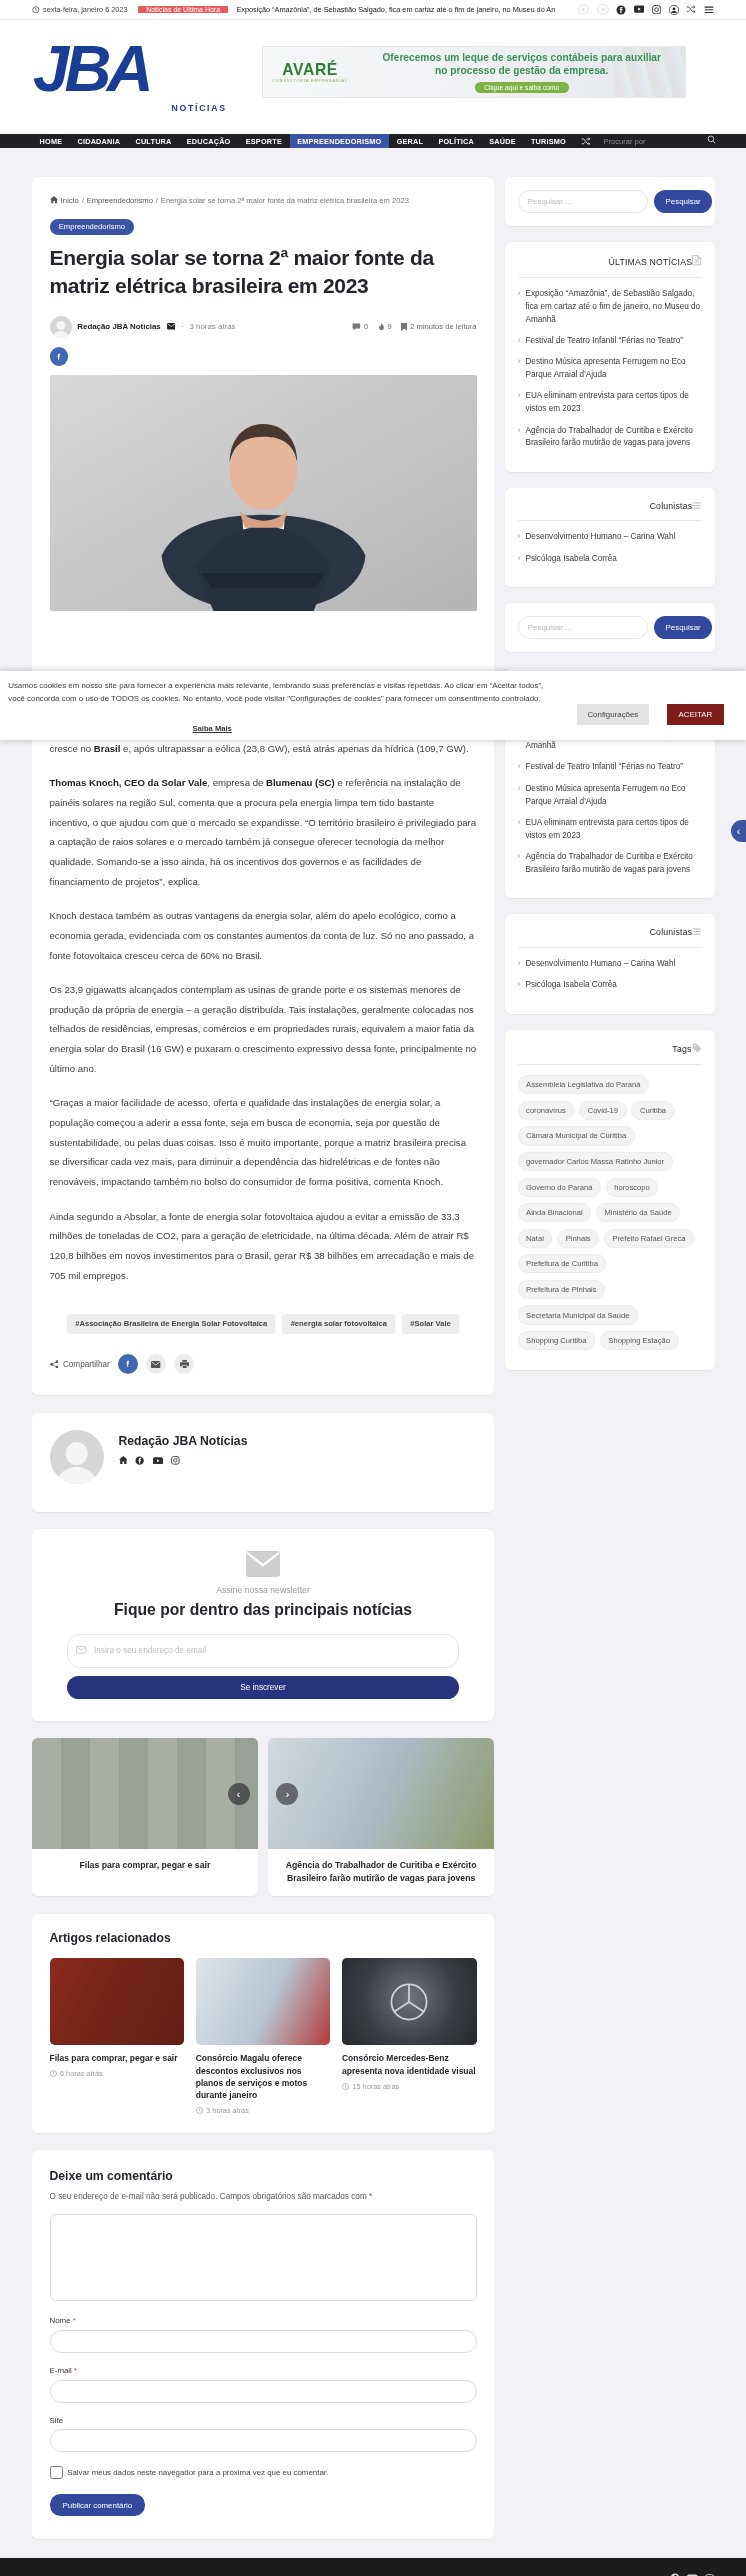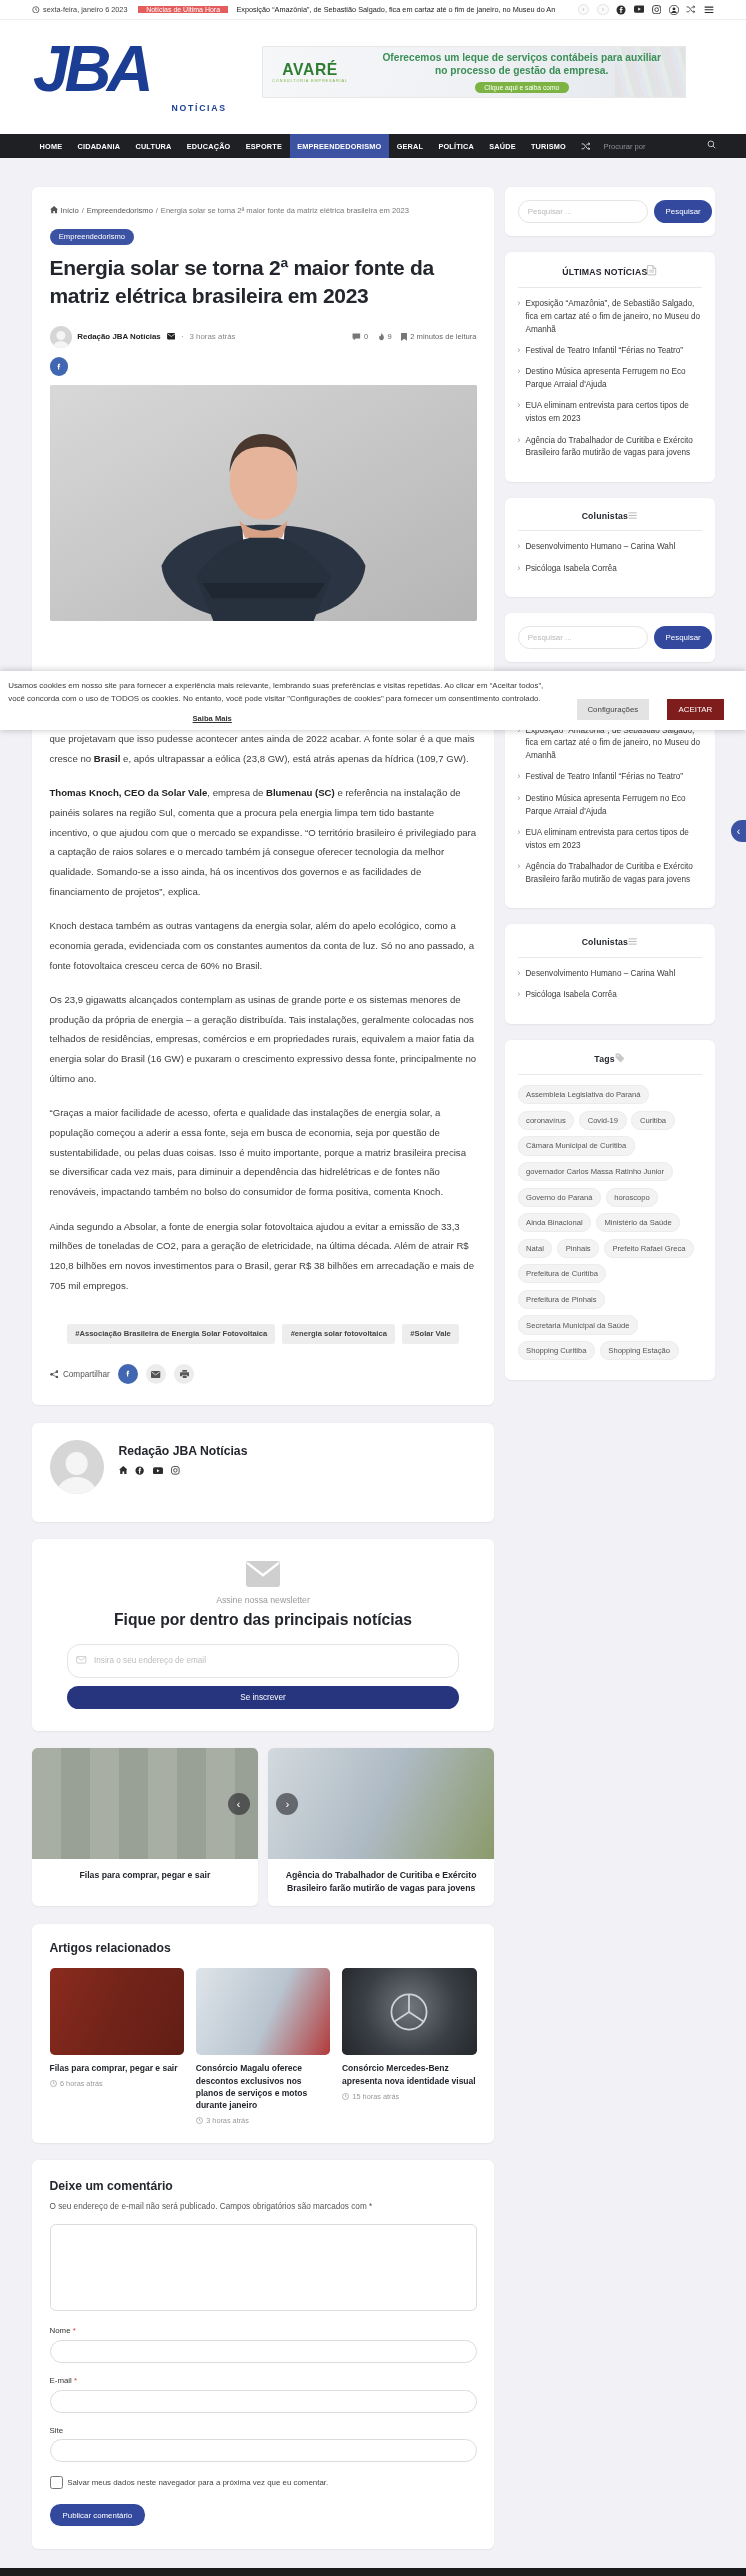--- a/index.html
+++ b/index.html
@@ -25,21 +25,21 @@
   .ad-banner{position:absolute;left:262px;top:26px;width:424px;height:52px;background:linear-gradient(100deg,#f6f7f9 0%,#eef0f3 55%,#e2e6ec 100%);display:flex;align-items:center;overflow:hidden;border:0.6px solid #e8e8e8}
   .ad-banner::after{content:"";position:absolute;right:0;top:0;width:70px;height:100%;background:repeating-linear-gradient(75deg,#d8e0d8 0 4.7px,#e7d9d9 4.7px 9.3px,#dfe3ef 9.3px 14px,#e9efe5 14px 18.7px);opacity:.45}
   .ad-logo{padding:0 10.5px 0 9.3px;text-align:center}
   .ad-logo-name{font-size:15.7px;font-weight:bold;color:#2e7d32;letter-spacing:0.6px}
   .ad-logo-sub{font-size:3.8px;color:#7cb342;letter-spacing:0.9px;text-transform:uppercase}
   .ad-middle{flex:1;text-align:center;z-index:1}
   .ad-line{color:#3a8f56;font-weight:bold;font-size:10.2px;line-height:1.3}
   .ad-btn{display:inline-block;margin-top:4.1px;background:#7cb342;color:#fff;font-size:6.7px;padding:2.3px 9.3px;border-radius:7px;border:none;cursor:pointer}
 
   
-  .main-nav{height:24px;background:#1f2024;display:flex;align-items:stretch;padding:0 32px}
+  .main-nav{height:14px;background:#1f2024;display:flex;align-items:stretch;padding:0 32px}
   .nav-item{display:flex;align-items:center;padding:0 7.6px;color:#fff;font-size:7.3px;font-weight:bold;letter-spacing:0.2px}
   .nav-item--active{background:#3c53a4}
   .nav-spacer{flex:1}
   .nav-shuffle{display:flex;align-items:center;color:#fff;padding:0 7px}
   .nav-search{display:flex;align-items:center;gap:4.7px;padding-left:5.8px}
   .nav-search input{background:transparent;border:none;outline:none;color:#ddd;font-size:7.6px;width:99px;font-family:"Liberation Sans",sans-serif}
   .nav-search input::placeholder{color:#8d8f96}
   .nav-search .mag{color:#cfcfcf}
 
   
@@ -131,33 +131,33 @@
   .cm-input{width:100%;height:23px;border:0.6px solid #dcdcdc;border-radius:11.7px;padding:0 9.3px;font-size:8.2px;outline:none;font-family:"Liberation Sans",sans-serif}
   .cm-check{margin-top:14px;display:flex;align-items:center;gap:4.7px;font-size:7.9px;color:#444}
   .cm-submit{margin-top:15px;background:#33499e;color:#fff;border:none;border-radius:10.5px;padding:6.4px 13px;font-size:7.9px;cursor:pointer;font-family:"Liberation Sans",sans-serif}
 
   
   .side-card{background:#fff;border-radius:5.8px;box-shadow:0 0.6px 1.7px rgba(0,0,0,.06);padding:13px;margin-bottom:16.3px}
   .side-search{display:flex;gap:5.8px;align-items:center}
   .side-search input{flex:1;height:23px;border:0.6px solid #e4e4e4;border-radius:11.7px;padding:0 9.3px;font-size:7.9px;outline:none;color:#555;font-family:"Liberation Sans",sans-serif}
   .side-search input::placeholder{color:#b9b9b9}
   .side-search button{height:23px;padding:0 11.7px;background:#33499e;color:#fff;border:none;border-radius:11.7px;font-size:7.9px;cursor:pointer;font-family:"Liberation Sans",sans-serif}
-  .side-head{display:flex;align-items:center;justify-content:center;font-size:8.7px;font-weight:bold;color:#23262d;letter-spacing:0.2px}
+  .side-head{display:flex;align-items:center;justify-content:flex-end;font-size:8.7px;font-weight:normal;color:#23262d;letter-spacing:0.2px}
   .side-head .side-head-ico{color:#b5b5b5}
   .side-div{height:0.6px;background:#e8e8e8;margin:9.3px 0 10.5px}
   .side-link{display:flex;gap:5.2px;font-size:8.2px;color:#3a3a3a;line-height:1.55;margin-bottom:8.7px;cursor:pointer}
   .side-link .chev{color:#8a8a8a}
   .tags-cloud{display:flex;flex-wrap:wrap}
   .side-tag{background:#f3f3f3;border:0.6px solid #ececec;color:#555;font-size:7.6px;padding:4.1px 7.6px;border-radius:9.3px;margin:0 4.7px 6.4px 0;cursor:pointer}
 
   
   .cookie-banner{position:absolute;left:0;top:671px;width:746px;background:#fff;z-index:60;box-shadow:0 -1.7px 5.8px rgba(0,0,0,.12),0 1.7px 5.8px rgba(0,0,0,.12);padding:9.3px 8.2px 7px;display:flex;align-items:flex-start}
   .cookie-text-wrap{width:536px}
   .cookie-text{font-size:7.9px;color:#3a3a3a;line-height:1.6}
-  .cookie-more{display:block;text-align:center;margin-top:8px;font-size:7.6px;font-weight:bold;color:#333;text-decoration:underline;width:408px}
+  .cookie-more{display:block;text-align:center;margin-top:18px;font-size:7.6px;font-weight:bold;color:#333;text-decoration:underline;width:408px}
   .cookie-btns{margin-left:auto;display:flex;gap:18px;align-self:center;padding-right:14px;margin-top:16.3px}
   .btn-config{background:#e3e3e3;color:#444;border:none;padding:6.4px 10.5px;font-size:7.9px;cursor:pointer;font-family:"Liberation Sans",sans-serif}
   .btn-accept{background:#7f1d1d;color:#fff;border:none;padding:6.4px 11.7px;font-size:7.9px;cursor:pointer;font-family:"Liberation Sans",sans-serif}
 
   
   .side-toggle{position:absolute;right:0;top:820px;width:15px;height:22px;background:#3c53a4;border-radius:11px 0 0 11px;color:#fff;display:flex;align-items:center;justify-content:center;font-size:10.5px;z-index:40;cursor:pointer}
 
   .site-footer{margin-top:18.7px;height:43px;background:#1b1b1d;display:flex;align-items:center;padding:0 32px;color:#ddd;font-size:7.6px}
   .footer-social{margin-left:auto;display:flex;gap:7px;color:#d9d9d9;align-items:center}
 </style>

